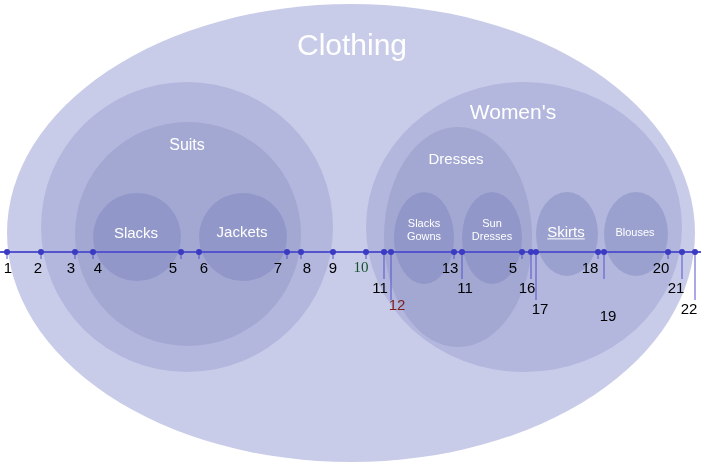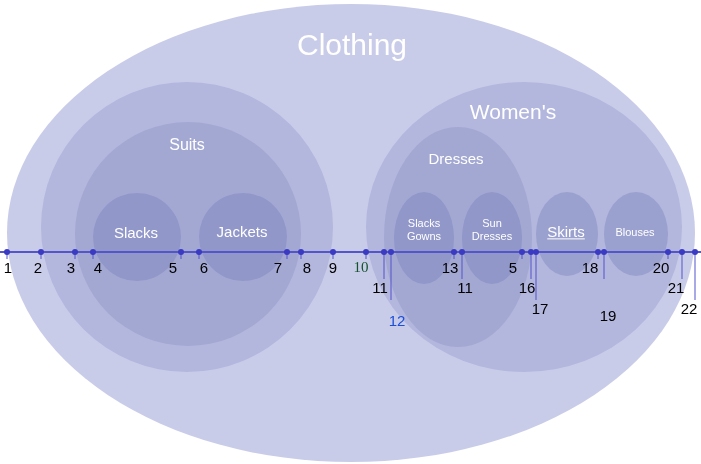--- a/index.html
+++ b/index.html
@@ -129,21 +129,21 @@
     <div class="dot" style="left: 333px; top: 252px; background: rgb(58, 58, 194);"></div>
     <div class="num" style="left: 333px; top: 267px; color: rgb(0, 0, 0);">9</div>
     <div class="tick" style="left: 366px; top: 252px; height: 7px; background: rgb(84, 84, 204);"></div>
     <div class="dot" style="left: 366px; top: 252px; background: rgb(58, 58, 194);"></div>
     <div class="num" style="left: 361px; top: 267px; color: #14532d; font-family: Liberation Serif, serif;">10</div>
     <div class="tick" style="left: 384px; top: 252px; height: 27px; background: rgb(84, 84, 204);"></div>
     <div class="dot" style="left: 384px; top: 252px; background: rgb(58, 58, 194);"></div>
     <div class="num" style="left: 380px; top: 287px; color: rgb(0, 0, 0);">11</div>
     <div class="tick" style="left: 391px; top: 252px; height: 48px; background: rgb(84, 84, 204);"></div>
     <div class="dot" style="left: 391px; top: 252px; background: rgb(58, 58, 194);"></div>
-    <div class="num" style="left: 397px; top: 320px; color: #1d4ed8; text-align: center;">12</div>
+    <div class="num" style="left: 397px; top: 304px; color: #7f1d1d; text-align: center;">12</div>
     <div class="tick" style="left: 454px; top: 252px; height: 7px; background: rgb(84, 84, 204);"></div>
     <div class="dot" style="left: 454px; top: 252px; background: rgb(58, 58, 194);"></div>
     <div class="num" style="left: 450px; top: 267px; color: rgb(0, 0, 0);">13</div>
     <div class="tick" style="left: 462px; top: 252px; height: 27px; background: rgb(84, 84, 204);"></div>
     <div class="dot" style="left: 462px; top: 252px; background: rgb(58, 58, 194);"></div>
     <div class="num" style="left: 465px; top: 287px; color: rgb(0, 0, 0);">11</div>
     <div class="tick" style="left: 522px; top: 252px; height: 7px; background: rgb(84, 84, 204);"></div>
     <div class="dot" style="left: 522px; top: 252px; background: rgb(58, 58, 194);"></div>
     <div class="num" style="left: 513px; top: 267px; color: rgb(0, 0, 0);">5</div>
     <div class="tick" style="left: 531px; top: 252px; height: 27px; background: rgb(84, 84, 204);"></div>

